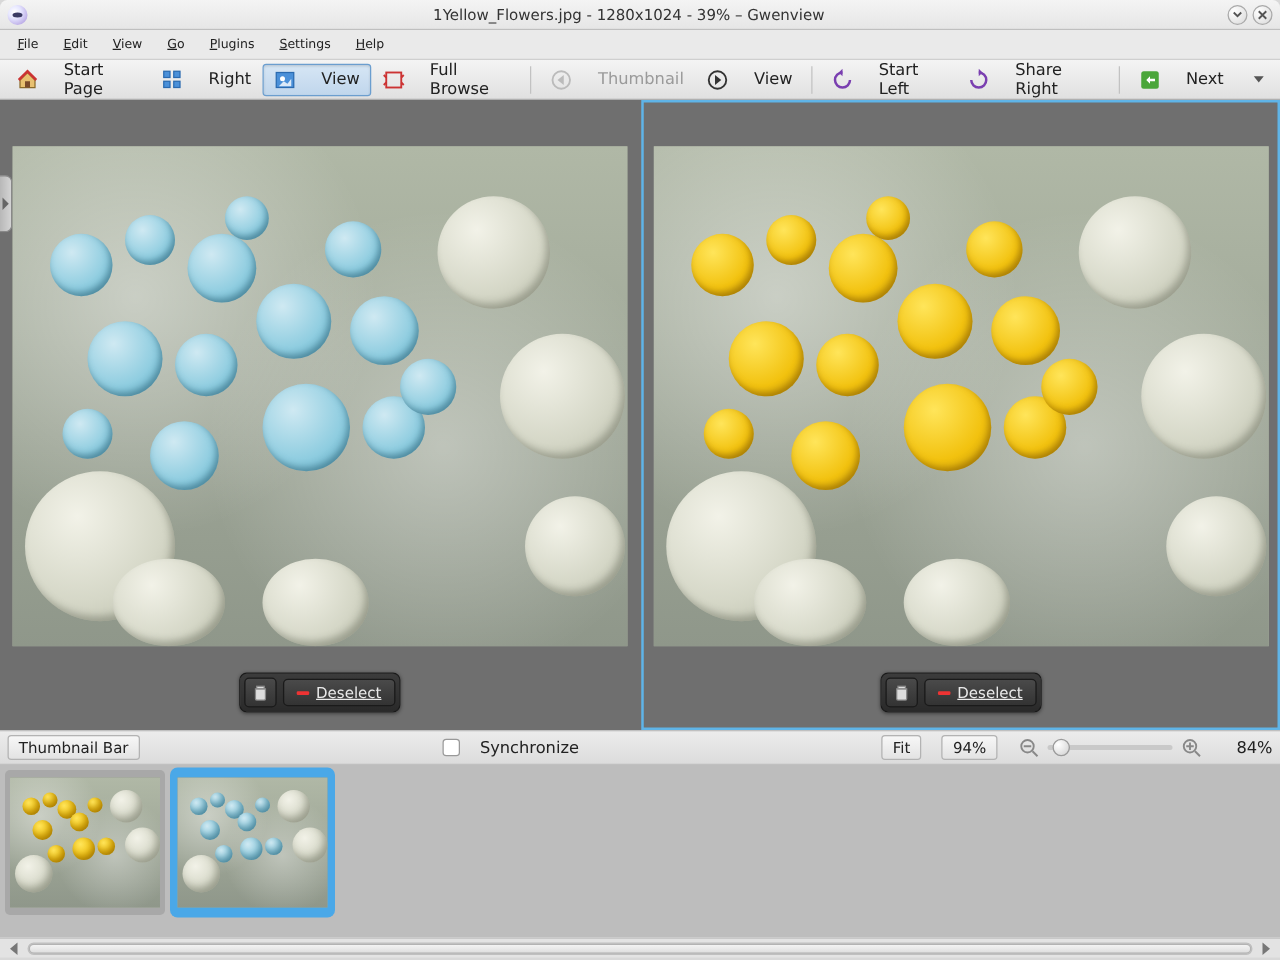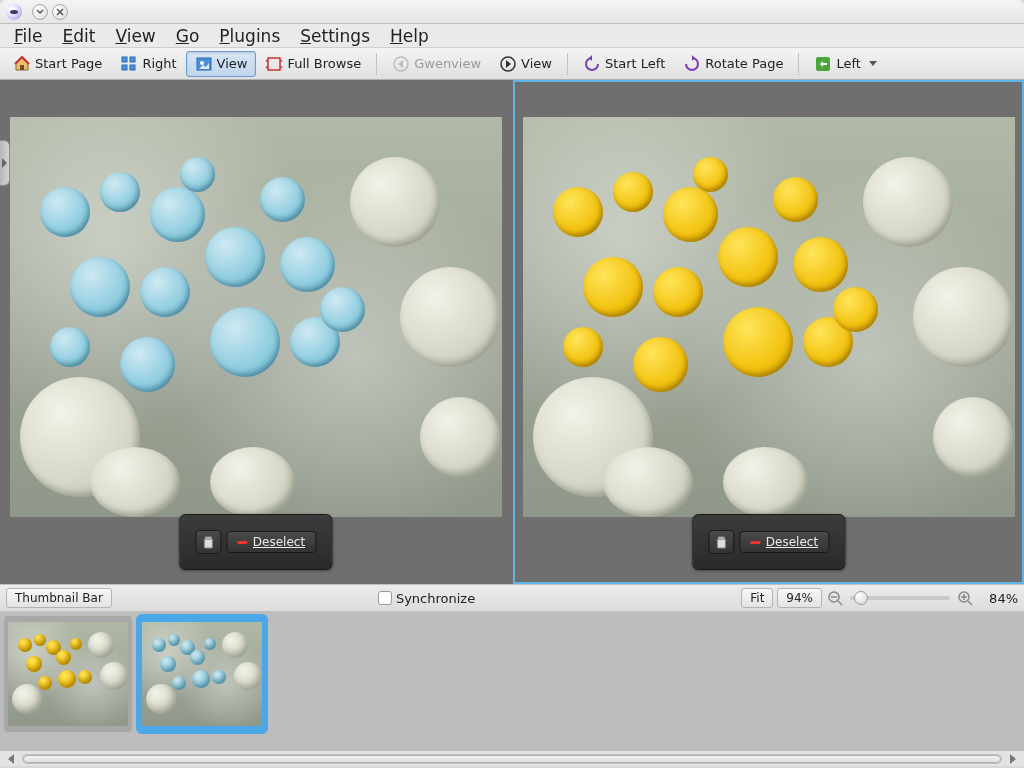--- a/index.html
+++ b/index.html
@@ -22,27 +22,27 @@
   }
   .titlebar .title { flex:1; text-align:center; font-size:12px; color:#333; }
   .winbtn {
     width:16px; height:16px; border-radius:50%; background:radial-gradient(circle at 30% 30%,#fff,#d9d9d9);
     border:1px solid #a9a9a9; margin-left:4px; display:flex; align-items:center; justify-content:center;
     font-size:10px; cursor:default;
   }
 
   
   .menubar { height:24px; background:#eaeaea; display:flex; align-items:center; padding:0 4px; border-bottom:1px solid #cfcfcf; }
-  .menubar .menuitem { padding:2px 10px; font-size:17px; }
+  .menubar .menuitem { padding:2px 10px; font-size:10px; }
   .menubar .menuitem .accel { text-decoration:underline; }
 
   
   .toolbar { height:32px; background:linear-gradient(#f4f4f4,#e0e0e0); display:flex; align-items:center; padding:0 4px; border-bottom:1px solid #b0b0b0; }
   .tbtn {
-    display:flex; align-items:center; gap:4px; padding:3px 8px; height:26px;
+    display:flex; align-items:center; gap:20px; padding:3px 8px; height:26px;
     border:1px solid transparent; border-radius:3px; font-size:13px;
   }
   .tbtn.pressed { background:linear-gradient(#d6e6f5,#c0d6ec); border:1px solid #6b9ecf; box-shadow:inset 0 1px 2px rgba(0,0,0,0.15); }
   .tbtn.disabled { color:#9a9a9a; }
   .tsep { width:1px; height:22px; background:#c2c2c2; margin:0 6px; }
   .tico { width:18px; height:18px; display:flex; align-items:center; justify-content:center; flex-shrink:0; }
   .tico svg { width:18px; height:18px; }
   .caret { width:0; height:0; border-left:4px solid transparent; border-right:4px solid transparent; border-top:5px solid #555; margin-left:4px; }
 
   
@@ -52,34 +52,34 @@
     background:linear-gradient(90deg,#b8b8b8,#d4d4d4); border:1px solid #8a8a8a; border-left:none;
     border-radius:0 6px 6px 0; display:flex; align-items:center; justify-content:center;
   }
   .sidebar-handle::after { content:""; width:0; height:0; border-top:5px solid transparent; border-bottom:5px solid transparent; border-left:5px solid #666; }
   .pane { flex:1; display:flex; flex-direction:column; align-items:center; justify-content:center; position:relative; padding-bottom:50px; }
   .pane.active { outline:2px solid #5fb4e7; outline-offset:-2px; }
   .pane-img { width:492px; height:400px; background:#a8b09e; position:relative; overflow:hidden; margin-top:20px; }
   .pane-ctrl {
     position:absolute; bottom:14px; left:50%; transform:translateX(-50%);
     background:linear-gradient(#3c3c3c,#2a2a2a); border:1px solid #1a1a1a; border-radius:6px;
-    display:flex; align-items:center; padding:15px; gap:5px; box-shadow:0 1px 3px rgba(0,0,0,0.4);text-align:right;
+    display:flex; align-items:center; padding:3px; gap:5px; box-shadow:0 1px 3px rgba(0,0,0,0.4);text-align:right;
   }
   .iconbtn {
     width:26px; height:24px; background:linear-gradient(#4a4a4a,#333); border:1px solid #1a1a1a;
     border-radius:4px; display:flex; align-items:center; justify-content:center;
   }
   .deselect-btn {
     display:flex; align-items:center; gap:6px; color:#eaeaea; background:linear-gradient(#4a4a4a,#333);
     border:1px solid #1a1a1a; border-radius:4px; padding:3px 10px; font-size:12px;
   }
   .minus { width:10px; height:3px; background:#e33; border-radius:1px; }
 
   
-  .optrow { height:28px; background:linear-gradient(#ececec,#dcdcdc); border-top:1px solid #c0c0c0; border-bottom:1px solid #c0c0c0; display:flex; align-items:center; padding:0 6px; gap:4px; }
+  .optrow { height:28px; background:linear-gradient(#ececec,#dcdcdc); border-top:1px solid #c0c0c0; border-bottom:1px solid #c0c0c0; display:flex; align-items:center; padding:0 6px; gap:16px; }
   .toggle-btn { background:linear-gradient(#f7f7f7,#e3e3e3); border:1px solid #b3b3b3; border-radius:3px; padding:2px 8px; font-size:12px; }
   .cbx { width:14px; height:14px; border:1px solid #999; background:#fff; border-radius:3px; }
   .zoom-slider-wrap { display:flex; align-items:center; gap:6px; }
   .zoom-pct-btn { background:linear-gradient(#f7f7f7,#e3e3e3); border:1px solid #b3b3b3; border-radius:3px; padding:2px 8px; font-size:12px; }
   .slider {
     width:100px; height:4px; background:#c9c9c9; border-radius:2px; position:relative;
   }
   .slider .thumb {
     position:absolute; left:4px; top:-5px; width:14px; height:14px; border-radius:50%;
     background:radial-gradient(circle at 30% 30%,#fff,#d0d0d0); border:1px solid #9a9a9a;
@@ -113,20 +113,21 @@
   .bud { position:absolute; border-radius:50%; }
   .pale { background:radial-gradient(circle at 35% 30%, #f2f2e8, #d5d7c7 60%, #b7baa7); box-shadow:inset -3px -4px 6px rgba(90,95,80,0.4); }
   .ylw { background:radial-gradient(circle at 35% 30%, #ffe55a, #f2c20f 60%, #c79a06); box-shadow:inset -2px -3px 5px rgba(120,80,0,0.5); }
   .blu { background:radial-gradient(circle at 35% 30%, #cfe9f2, #8fcde0 60%, #5aa9c2); box-shadow:inset -2px -3px 5px rgba(40,90,110,0.5); }
 </style>
 </head>
 <body>
 
 <div class="titlebar">
   <div class="appicon"></div>
+  <div class="title">1Yellow_Flowers.jpg - 1280x1024 - 39% – Gwenview</div>
   <div class="winbtn">
     <svg width="8" height="8" viewBox="0 0 8 8">
         <path d="M1 2 L4 5 L7 2" stroke="#555" fill="none" stroke-width="1.5"></path>
       </svg>
   </div>
   <div class="winbtn">
     <svg width="8" height="8" viewBox="0 0 8 8">
         <path d="M1 1 L7 7 M7 1 L1 7" stroke="#555" stroke-width="1.5"></path>
       </svg>
   </div>
@@ -186,21 +187,21 @@
 
   <div class="tsep"></div>
 
   <div class="tbtn disabled">
     <span class="tico">
       <svg viewBox="0 0 18 18">
           <circle cx="9" cy="9" r="7" fill="none" stroke="#bbb" stroke-width="1.5"></circle>
           <path d="M11 5 L6 9 L11 13 Z" fill="#bbb"></path>
         </svg>
     </span>
-    <span>Gwenview</span>
+    <span>Thumbnail</span>
   </div>
   <div class="tbtn">
     <span class="tico">
       <svg viewBox="0 0 18 18">
           <circle cx="9" cy="9" r="7" fill="none" stroke="#333" stroke-width="1.5"></circle>
           <path d="M7 5 L12 9 L7 13 Z" fill="#333"></path>
         </svg>
     </span>
     <span>View</span>
   </div>
@@ -216,33 +217,33 @@
     </span>
     <span>Start Left</span>
   </div>
   <div class="tbtn">
     <span class="tico">
       <svg viewBox="0 0 18 18">
           <path d="M9 3 A6 6 0 1 1 3 9" fill="none" stroke="#7a3fb0" stroke-width="2"></path>
           <path d="M12 3 L9 0 L9 6 Z" fill="#7a3fb0"></path>
         </svg>
     </span>
-    <span>Rotate Page</span>
+    <span>Share Right</span>
   </div>
 
   <div class="tsep"></div>
 
   <div class="tbtn">
     <span class="tico">
       <svg viewBox="0 0 18 18">
           <rect x="2" y="2" width="14" height="14" rx="2" fill="#4aa63a"></rect>
           <path d="M6 9 L9 6 L9 8 L13 8 L13 10 L9 10 L9 12 Z" fill="#fff"></path>
         </svg>
     </span>
-    <span>Left</span>
+    <span>Next</span>
     <span class="caret"></span>
   </div>
 </div>
 
 <div class="viewer">
   <div class="sidebar-handle"></div>
 
   <div class="pane">
     <div class="pane-img">
       <div class="flower-bg"></div>

